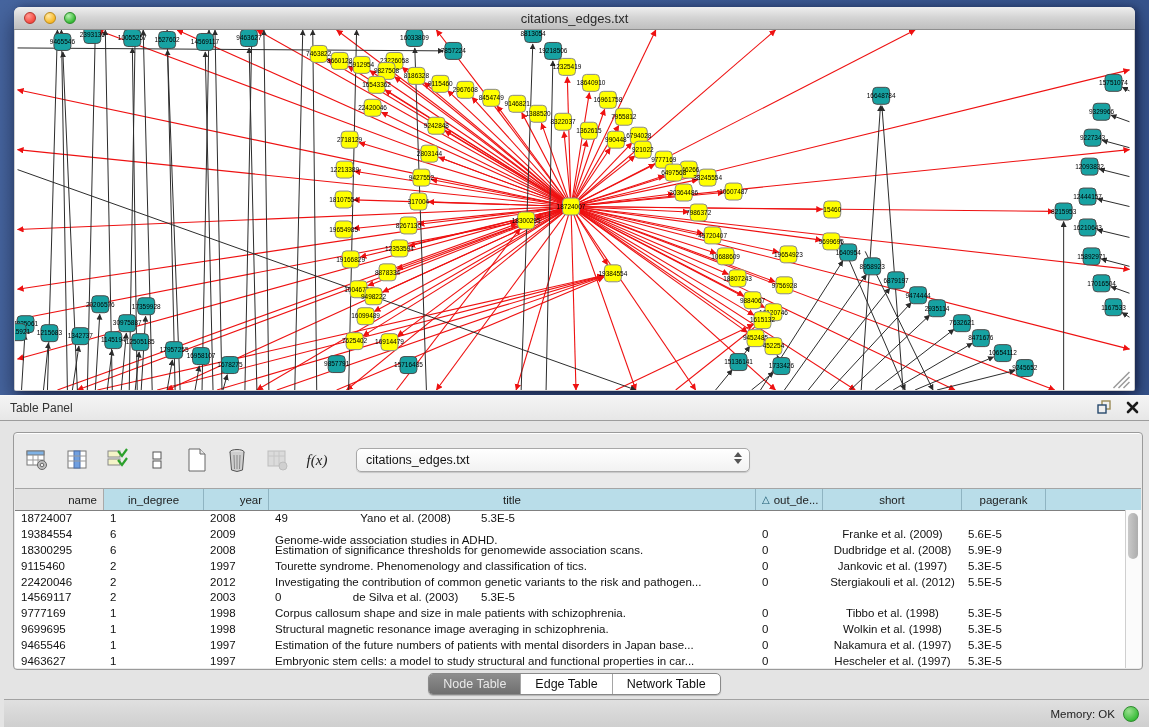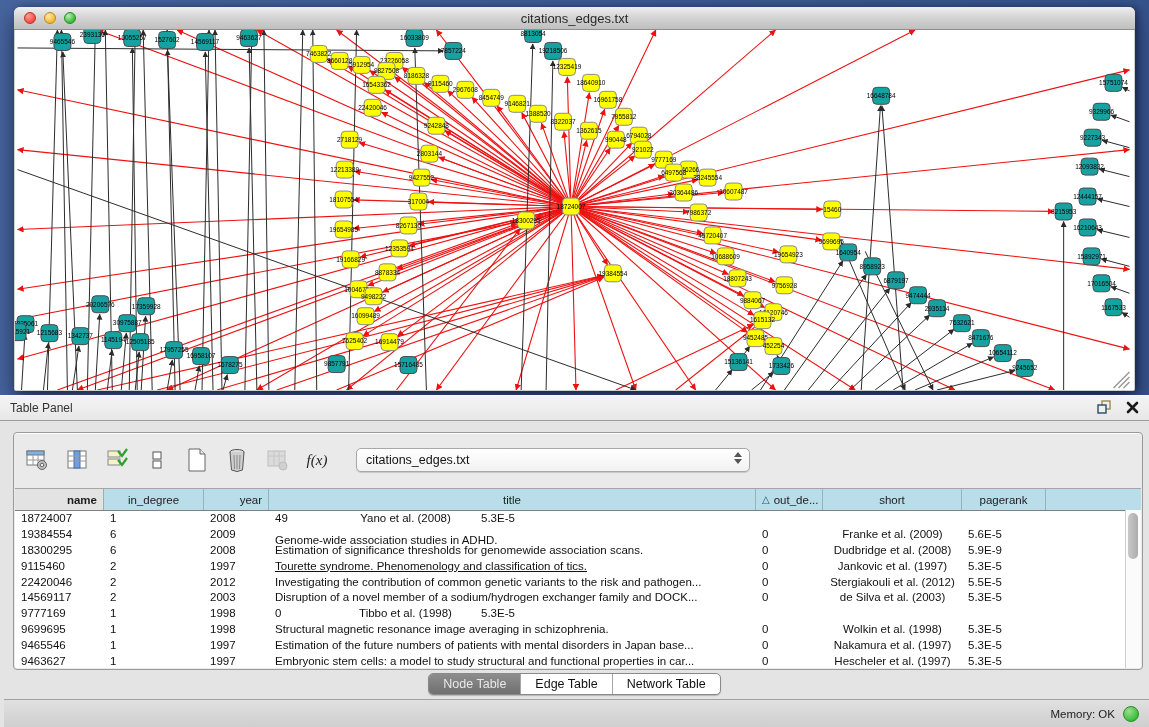--- a/index.html
+++ b/index.html
@@ -786,21 +786,21 @@
           <span class="combo-value">citations_edges.txt</span>
           <span class="combo-arrows">
             <span class="up"></span>
               <span class="dn"></span>
           </span>
         </div>
       </div>
 
       <div class="tbl">
         <div class="tbl-header" id="tbl-header">
-            <div class="th gray" style="width: 89px; justify-content: flex-end; font-weight: bold;">
+            <div class="th gray" style="width: 89px; justify-content: flex-end;">
               <span>name</span>
             </div>
             <div class="th" style="width: 100px; justify-content: center;">
               <span>in_degree</span>
             </div>
             <div class="th" style="width: 65px; justify-content: flex-end;">
               <span>year</span>
             </div>
             <div class="th" style="width: 487px; justify-content: center;">
               <span>title</span>
@@ -841,47 +841,47 @@
               <div class="td" style="width: 65px;">2008</div>
               <div class="td" style="width: 487px;">Estimation of significance thresholds for genomewide association scans.</div>
               <div class="td" style="width: 67px;">0</div>
               <div class="td" style="width: 139px; text-align: center;">Dudbridge et al. (2008)</div>
               <div class="td" style="width: 84px;">5.9E-9</div>
             </div>
             <div class="tr">
               <div class="td" style="width: 89px;">9115460</div>
               <div class="td" style="width: 100px;">2</div>
               <div class="td" style="width: 65px;">1997</div>
-              <div class="td" style="width: 487px; text-decoration: underline;">Tourette syndrome. Phenomenology and classification of tics.</div>
+              <div class="td" style="width: 487px;">Tourette syndrome. Phenomenology and classification of tics.</div>
               <div class="td" style="width: 67px;">0</div>
               <div class="td" style="width: 139px; text-align: center;">Jankovic et al. (1997)</div>
               <div class="td" style="width: 84px;">5.3E-5</div>
             </div>
             <div class="tr">
               <div class="td" style="width: 89px;">22420046</div>
               <div class="td" style="width: 100px;">2</div>
               <div class="td" style="width: 65px;">2012</div>
               <div class="td" style="width: 487px;">Investigating the contribution of common genetic variants to the risk and pathogen...</div>
               <div class="td" style="width: 67px;">0</div>
               <div class="td" style="width: 139px; text-align: center;">Stergiakouli et al. (2012)</div>
               <div class="td" style="width: 84px;">5.5E-5</div>
             </div>
             <div class="tr">
               <div class="td" style="width: 89px;">14569117</div>
               <div class="td" style="width: 100px;">2</div>
               <div class="td" style="width: 65px;">2003</div>
-              <div class="td" style="width: 487px;">Disruption of a novel member of a sodium/hydrogen exchanger family and DOCK...</div>
               <div class="td" style="width: 67px;">0</div>
               <div class="td" style="width: 139px; text-align: center;">de Silva et al. (2003)</div>
               <div class="td" style="width: 84px;">5.3E-5</div>
             </div>
             <div class="tr">
               <div class="td" style="width: 89px;">9777169</div>
               <div class="td" style="width: 100px;">1</div>
               <div class="td" style="width: 65px;">1998</div>
+              <div class="td" style="width: 487px;">Corpus callosum shape and size in male patients with schizophrenia.</div>
               <div class="td" style="width: 67px;">0</div>
               <div class="td" style="width: 139px; text-align: center;">Tibbo et al. (1998)</div>
               <div class="td" style="width: 84px;">5.3E-5</div>
             </div>
             <div class="tr">
               <div class="td" style="width: 89px;">9699695</div>
               <div class="td" style="width: 100px;">1</div>
               <div class="td" style="width: 65px;">1998</div>
               <div class="td" style="width: 487px;">Structural magnetic resonance image averaging in schizophrenia.</div>
               <div class="td" style="width: 67px;">0</div>

